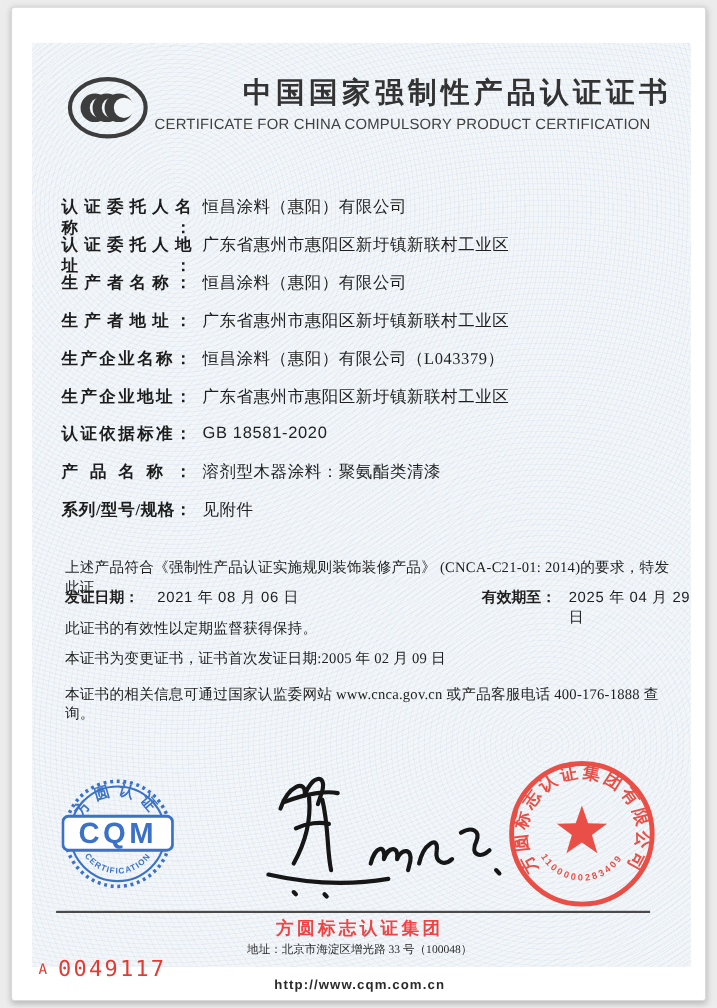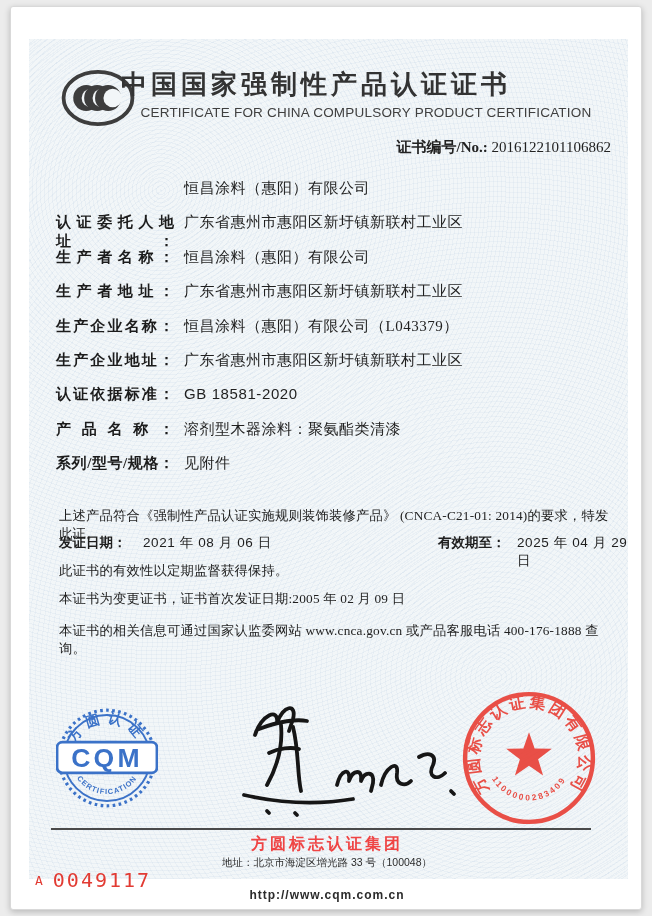--- a/index.html
+++ b/index.html
@@ -9,21 +9,21 @@
           background:#ffffff; border:1px solid #d9d9d9; border-radius:3px;
           box-shadow:0 2px 6px rgba(0,0,0,.22); }
   .panel { position:absolute; left:18px; top:32px; width:599px; height:840px;
            background-color:#f2f6f8;
            background-image:
              repeating-radial-gradient(circle at 22% 18%, rgba(130,165,205,.09) 0 1px, transparent 1px 4px),
              repeating-radial-gradient(circle at 78% 76%, rgba(130,165,205,.08) 0 1px, transparent 1px 5px);
   }
   
   .ccc-logo { position:absolute; left:45px; top:58px; width:84px; height:66px; }
-  .title-cn { position:absolute; left:110px; top:60px; width:490px; text-align:left;
+  .title-cn { position:absolute; left:110px; top:60px; width:490px; text-align:right;
               font-size:26px; font-weight:700; letter-spacing:4px; color:#333; }
   .title-en { position:absolute; left:110px; top:98px; width:490px; text-align:center;
               font-family:"Liberation Sans","DejaVu Sans",sans-serif;
               font-size:13.5px; color:#404040; letter-spacing:.2px; }
   .certno { position:absolute; right:30px; top:131px; font-size:15px; color:#222; }
   .certno b { font-weight:400; font-family:"Liberation Serif",serif; }
   
   .row { position:absolute; left:0; width:100%; height:24px; }
   .flabel { position:absolute; left:45px; width:118px; font-size:15px; font-weight:700;
             color:#1c1c1c; text-align:justify; text-align-last:justify; display:inline-block; }
@@ -37,21 +37,21 @@
   
   .cqm-logo { position:absolute; left:45px; top:700px; width:102px; height:102px; }
   .signature { position:absolute; left:228px; top:688px; width:228px; height:124px; }
   .stamp { position:absolute; left:447px; top:680px; width:142px; height:142px; opacity:.88; }
   
   .footer-line { position:absolute; left:40px; top:821px; width:540px; height:0;
                  border-top:2px solid #4a4a4a; }
   .org-name { position:absolute; left:0; top:827px; width:632px; text-align:center;
               font-size:16px; font-weight:700; letter-spacing:3px; color:#ef4444; }
   .org-addr { position:absolute; left:0; top:849px; width:632px; text-align:center;
-              font-family:Liberation Sans, sans-serif;
+              font-family:Liberation Serif, serif;
               font-size:10.5px; color:#2b2b2b; }
   .org-url  { position:absolute; left:0; top:861px; width:632px; text-align:center;
               font-family:"Liberation Sans","DejaVu Sans",sans-serif;
               font-size:12px; font-weight:700; letter-spacing:1px; color:#2b2b2b;margin-top:20px; }
   .serial { position:absolute; left:24px; top:861px; color:#e23b33;
             font-family:"DejaVu Sans Mono","Liberation Mono",monospace; }
   .serial .pfx { font-size:13px; margin-right:10px; vertical-align:2px; }
   .serial .num { font-size:20px; letter-spacing:2px; }
   svg text { user-select:none; }
 </style>
@@ -68,26 +68,23 @@
       <circle cx="41.5" cy="39" r="11" fill="#f2f6f8"></circle>
       <circle cx="49" cy="39" r="15.5" fill="#3d3d3d"></circle>
       <circle cx="54.5" cy="39" r="11" fill="#f2f6f8"></circle>
       <circle cx="62" cy="39" r="15.5" fill="#3d3d3d"></circle>
       <circle cx="67.5" cy="39" r="11" fill="#f2f6f8"></circle>
     </g>
   </svg>
 
   <div class="title-cn">中国国家强制性产品认证证书</div>
   <div class="title-en">CERTIFICATE FOR CHINA COMPULSORY PRODUCT CERTIFICATION</div>
-  <div class="certno">
-    <span class="dlabel">证书编号/No.:</span>
-    <b>2016122101106862</b>
-  </div>
 
   <div class="row" style="top:172px">
+    <span class="flabel">认证委托人名称：</span>
     <span class="fvalue">恒昌涂料（惠阳）有限公司</span>
   </div>
   <div class="row" style="top:206px">
     <span class="flabel">认证委托人地址：</span>
     <span class="fvalue">广东省惠州市惠阳区新圩镇新联村工业区</span>
   </div>
   <div class="row" style="top:241px">
     <span class="flabel">生产者名称：</span>
     <span class="fvalue">恒昌涂料（惠阳）有限公司</span>
   </div>

